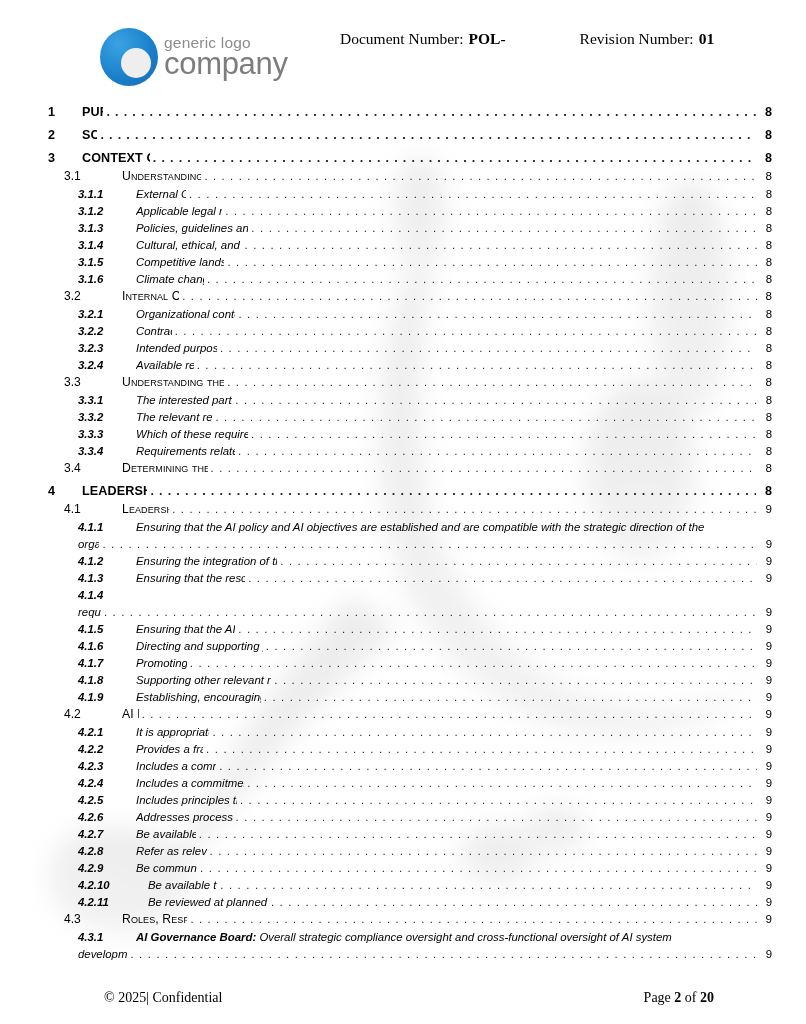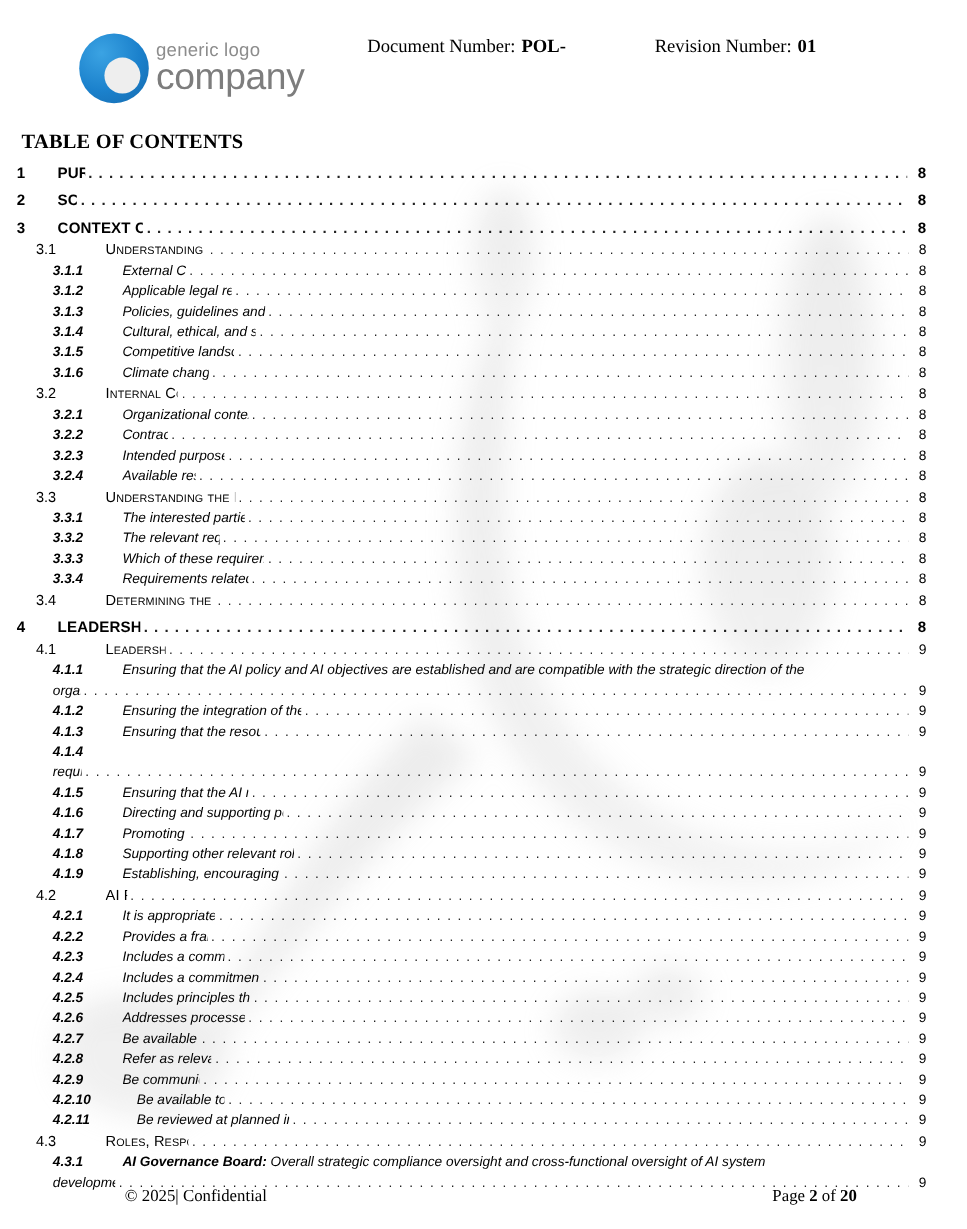--- a/index.html
+++ b/index.html
@@ -26,21 +26,21 @@
     opacity: 0.5;
   }
 
   
   .page {
     position: relative;
     z-index: 2;
     width: 806px;
     height: 1024px;
     box-sizing: border-box;
-    padding: 22px 34px 0 14px;
+    padding: 22px 34px 0 48px;
   }
 
   
   .doc-header {
     display: flex;
     align-items: flex-start;
     height: 74px;
     padding-left: 52px;
     box-sizing: border-box;
   }
@@ -263,21 +263,20 @@
       <div class="meta-row">
         <span class="meta-label">Document Number:</span>
         <span class="meta-value">POL-</span>
         <span class="meta-gap"></span>
         <span class="meta-label">Revision Number:</span>
         <span class="meta-value">01</span>
       </div>
     </div>
   </div>
 
-  <div class="toc-title">TABLE OF CONTENTS</div>
 
   <div class="toc" id="toc-list">
       <div class="toc-row lvl1">
         <span class="num">1</span>
         <span class="txt-wrap">
           <span class="txt">PURPOSE</span>
           <span class="leader">. . . . . . . . . . . . . . . . . . . . . . . . . . . . . . . . . . . . . . . . . . . . . . . . . . . . . . . . . . . . . . . . . . . . . . . . . . . . . . . . . . . . . . . . . . . . . . . . . . . . . . . . . . . . . . . . . . . . . . . . . . . . . . . . . . . . . . . . . . . . . . . . . . . . . . . . . . . . . . . . . . . . . . . . . . . . . . . . . . . . . . . . . . . . . . . . . . . . . . . . . . . . . . . . . . . . . . . . . . . </span>
         </span>
         <span class="pg">8</span>
       </div>

